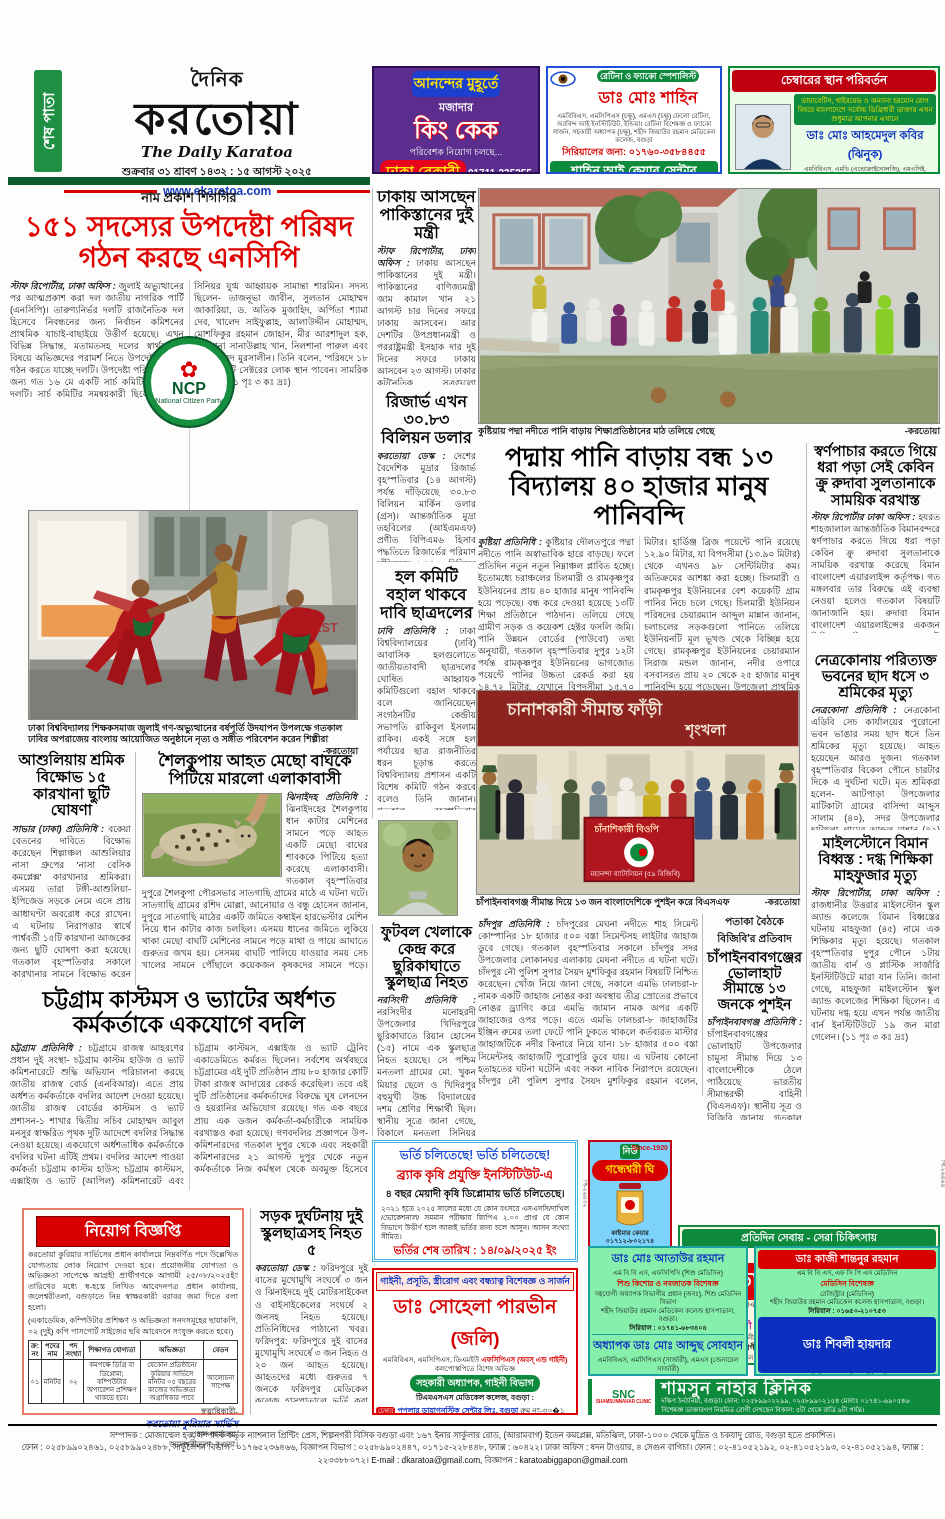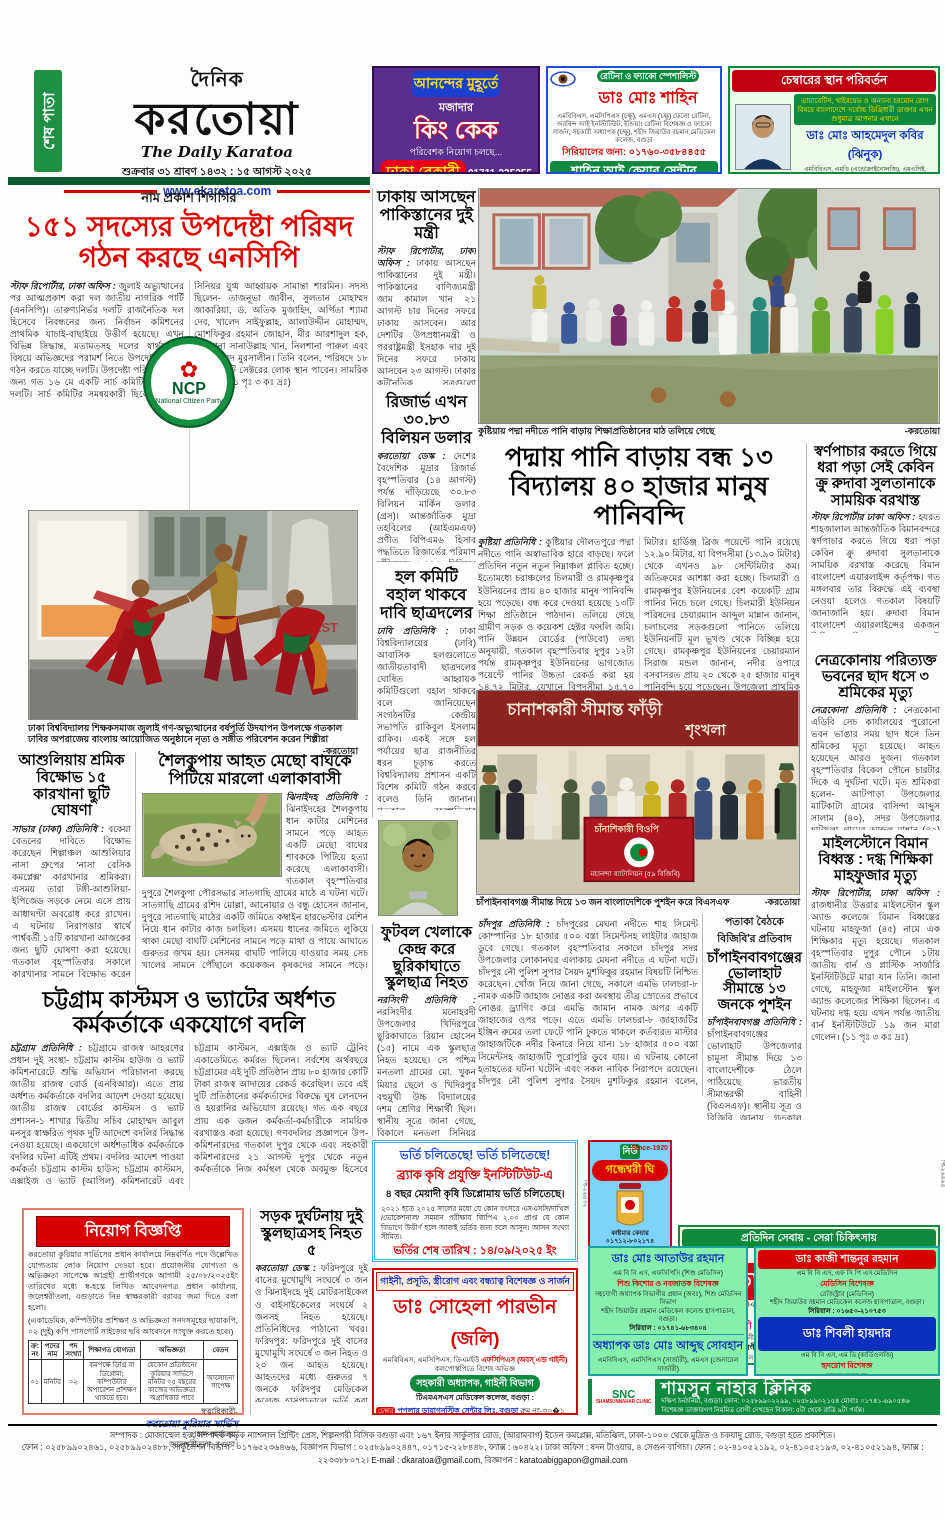--- a/index.html
+++ b/index.html
@@ -97,21 +97,21 @@
   .so-deg .fcps { color:#d80000; font-weight:bold; }
   .so-dept { background:#0d8a3c; color:#fff; font-weight:bold; font-size:9.5px; border-radius:8px; display:inline-block; padding:1px 6px; margin-top:1px; }
   .so-org { font-size:7.5px; font-weight:bold; }
   .so-ch { text-align:left; font-size:7.5px; line-height:1.3; margin-top:2px; }
   .so-ch b { color:#0b2fbf; }
   .so-ch .chm { background:#d80000; color:#fff; border-radius:3px; padding:0 2px; font-size:6.5px; }
   
   .duo { background:#86efac; border:2px solid #19a0a0; padding:2px; text-align:center; }
   .duo .dname { color:#0b2fbf; font-weight:bold; font-size:11px; }
   .duo .dname2 { background:#d80000; color:#fff; font-weight:bold; font-size:10.5px; border-radius:4px; padding:1px; }
-  .duo .dname3 { background:#0b2fbf; color:#fff; font-weight:bold; font-size:12px; border-radius:4px; padding:7px; margin-top:2px; }
+  .duo .dname3 { background:#0b2fbf; color:#fff; font-weight:bold; font-size:12px; border-radius:4px; padding:18px; margin-top:2px; }
   .duo .ddeg { font-size:6.6px; line-height:1.3; }
   .duo .dspec { color:#d80000; font-weight:bold; font-size:7.5px; }
   .duo hr { border:none; border-top:1px solid #19a0a0; margin:2px 0; }
   
   .shamsun { background:#0d8a3c; color:#fff; display:flex; align-items:center; gap:6px; padding:2px 4px; }
   .snc-logo { background:#fff; border-radius:3px; color:#0d8a3c; font-weight:bold; font-size:11px; text-align:center; padding:15px 4px; line-height:1; }
   .snc-logo small { display:block; font-size:4.5px; color:#d80000; }
   .sham-name { font-size:17px; font-weight:bold; color:#fff; letter-spacing:1px; line-height:1; }
   .sham-sub { font-size:6.6px; line-height:1.3; }
   

